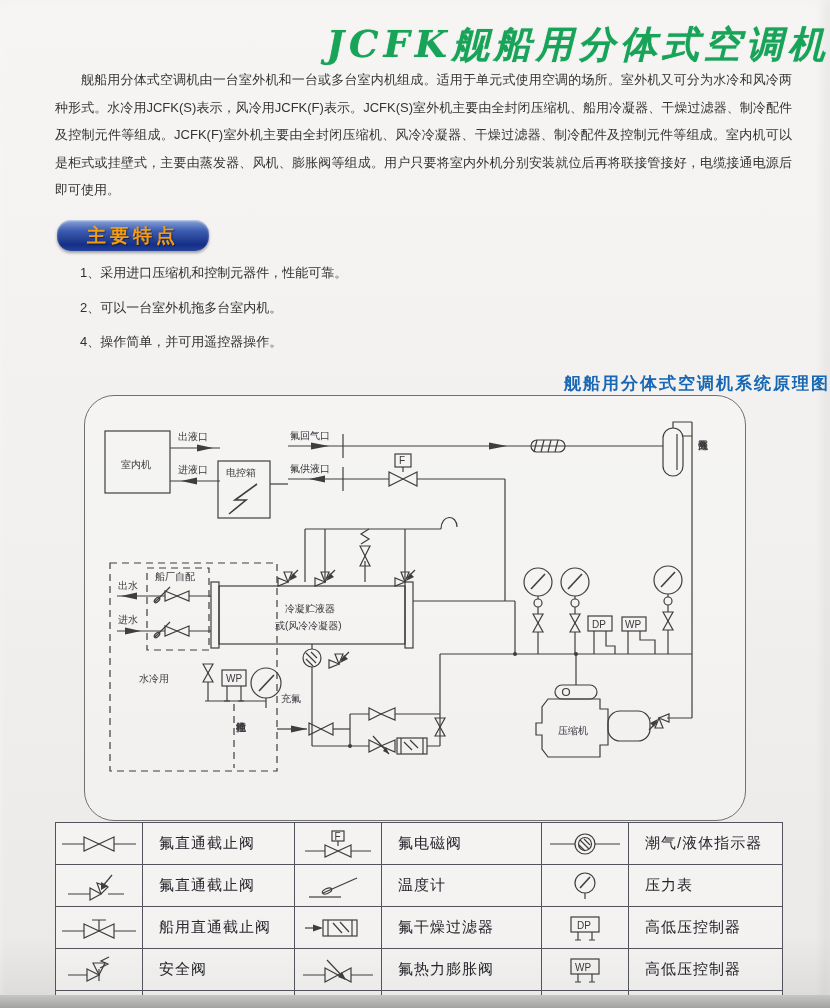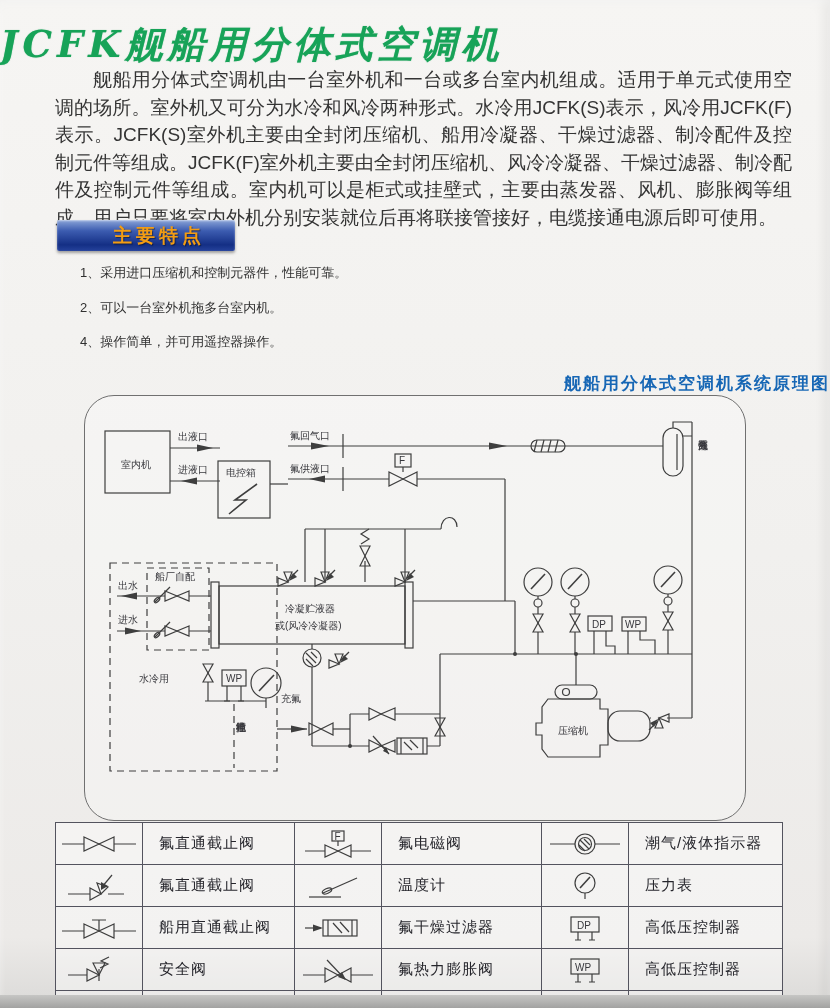--- a/index.html
+++ b/index.html
@@ -9,36 +9,36 @@
   }
   .page{
     position:relative;width:830px;height:1008px;margin:0 auto;
     background:linear-gradient(180deg,#f6f5f3 0%,#f1f0ee 55%,#eceae8 93%,#dddcda 99%);
     overflow:hidden;color:#2e2e2e;
     box-shadow:inset -6px 0 12px rgba(0,0,0,.06), inset 0 4px 6px rgba(255,255,255,.5);
   }
   .scan-strip{position:absolute;left:0;right:0;bottom:0;height:13px;
     background:linear-gradient(180deg,#c6c6c4,#a2a2a1);}
   .page-title{
-    position:absolute;top:20px;left:0;width:100%;text-align:left;
+    position:absolute;top:20px;left:0;width:100%;text-align:right;
     font-family:"DejaVu Serif","Liberation Serif",serif;
     font-style:italic;font-weight:bold;font-size:37px;letter-spacing:5px;
     color:#17a358;text-shadow:0 0 1px rgba(20,150,80,.55);
   }
   .intro{
     position:absolute;left:55px;top:66px;width:737px;
-    font-size:19px;line-height:27.5px;text-align:justify;text-indent:2em;
+    font-size:13px;line-height:27.5px;text-align:justify;text-indent:2em;
     color:#343434;
   }
   .badge{
     position:absolute;left:57px;top:220px;width:152px;height:31px;
-    border-radius:2px;
+    border-radius:14px;
     background:linear-gradient(180deg,#8aa4d8 0%,#3c5cb0 35%,#142f85 80%,#25429b 100%);
     box-shadow:0 2px 3px rgba(0,0,0,.35), inset 0 1px 2px rgba(255,255,255,.55);
-    display:flex;align-items:center;justify-content:center;padding-left:26px;
+    display:flex;align-items:center;justify-content:center;
   }
   .badge span{
     font-size:19px;font-weight:bold;letter-spacing:4px;color:#f29c13;
     text-shadow:1px 1px 1px rgba(0,0,0,.45);
   }
   .features{position:absolute;left:80px;top:256px;font-size:13px;line-height:34.5px;color:#303030;}
   .diagram-title{
     position:absolute;top:372px;left:0;width:100%;text-align:right;
     font-size:17px;font-weight:bold;letter-spacing:2px;color:#1767b5;
   }

